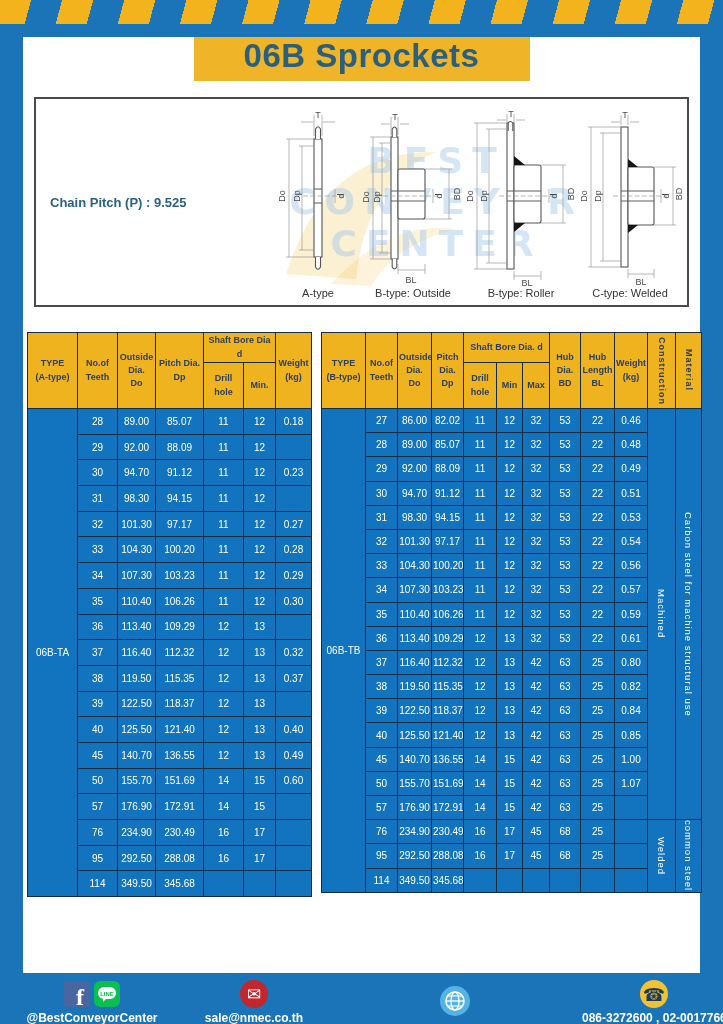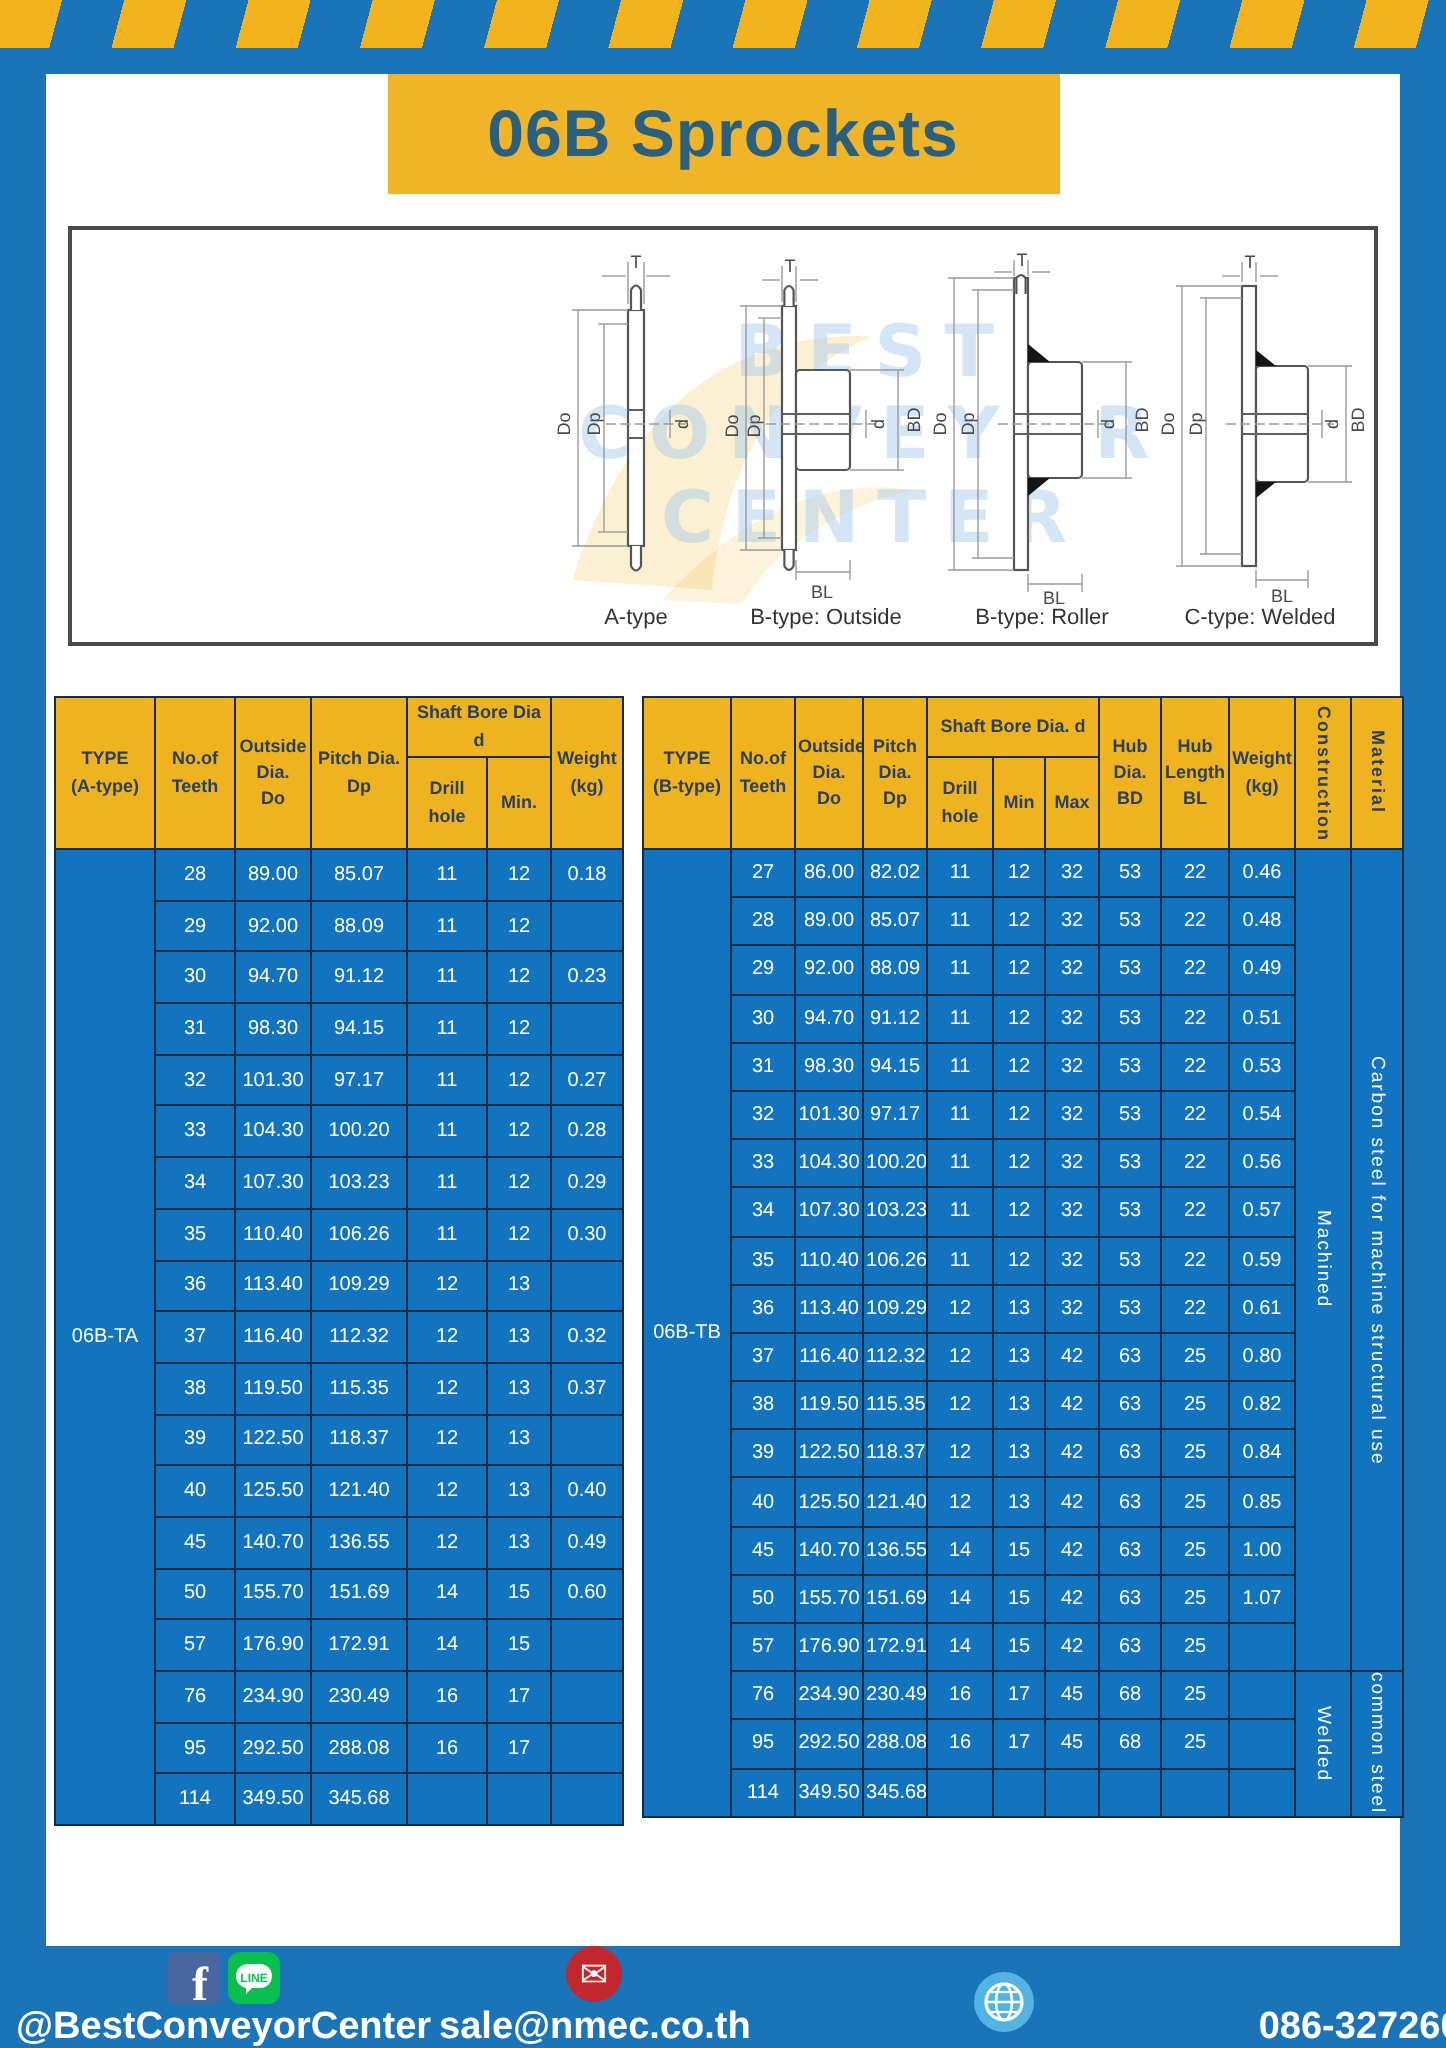--- a/index.html
+++ b/index.html
@@ -10,22 +10,22 @@
     font-family:"Liberation Sans", sans-serif;
   }
   .hazard {
     height:24px;
     background:repeating-linear-gradient(105deg,#f2b31d 0 30px,#1b73b8 30px 60px);
   }
   .content { margin:0 23px; background:#ffffff; height:936px; position:relative; }
 
   
   .title-box {
-    width:336px; height:60px; margin:13px auto 0;
-    background:#f0b429; display:flex; align-items:center; justify-content:center;
+    width:336px; height:44px; margin:13px auto 0;
+    background:#f0b429; display:flex; justify-content:center;
   }
   .title-box span { font-size:33px; font-weight:bold; color:#2a5f7e; letter-spacing:.5px; }
 
   
   .diagram-panel {
     margin:16px 11px 0; height:210px; border:2px solid #4a4a4a;
     position:relative; display:flex; background:#fff; overflow:hidden;
   }
   .watermark {
     position:absolute; inset:0; z-index:0;
@@ -71,21 +71,21 @@
   #tbl-b tbody td { height:24.2px; }
   .type-cell { font-size:10px; }
   .vhead { writing-mode:vertical-rl; letter-spacing:1px; padding:4px 0; }
   .vcell { writing-mode:vertical-rl; font-size:9.5px; letter-spacing:1px; text-align:center; }
 
   
   .footer { height:55px; background:#1b73b8; display:flex; align-items:center; padding:0 8px; }
   .fgroup { display:flex; flex-direction:column; align-items:center; justify-content:flex-end; gap:1px; height:100%; padding:4px 0 3px; }
   .g1 { flex:0 0 168px; } .g2 { flex:0 0 148px; } .g3 { flex:0 0 246px; } .g4 { flex:1; }
   .fdivider { width:4px; height:36px; background:#e8c93f; border-radius:2px; margin:0 2px; }
-  .ftext { color:#fff; font-weight:bold; font-size:19px; white-space:nowrap; }
+  .ftext { color:#fff; font-weight:bold; font-size:12px; white-space:nowrap; }
   .ficons { display:flex; gap:4px; align-items:center; flex:1; }
 </style>
 </head>
 <body>
 
 <div class="hazard"></div>
 
 <div class="content">
 
   <div class="title-box">
@@ -97,20 +97,21 @@
       <path d="M15 150 Q55 25 165 28 Q95 58 85 155 Z" fill="rgba(242,179,29,0.20)"></path>
       <path d="M60 160 Q120 95 185 105 Q125 120 100 162 Z" fill="rgba(242,179,29,0.16)"></path>
     </svg>
     <div class="watermark">
       <div>BEST</div>
       <div>CONVEYOR</div>
       <div>CENTER</div>
     </div>
 
     <div class="specs">
+      <div class="spec-line">Chain Pitch (P)  :  9.525</div>
     </div>
 
     <div class="figures">
 
       <div class="figure">
         <svg viewBox="0 0 86 178">
           <text class="fig-text" x="43" y="9" text-anchor="middle">T</text>
           <line class="fig-thin" x1="26" y1="13" x2="38" y2="13"></line>
             <line class="fig-thin" x1="48" y1="13" x2="60" y2="13"></line>
           <line class="fig-thin" x1="39" y1="6" x2="39" y2="27"></line>

